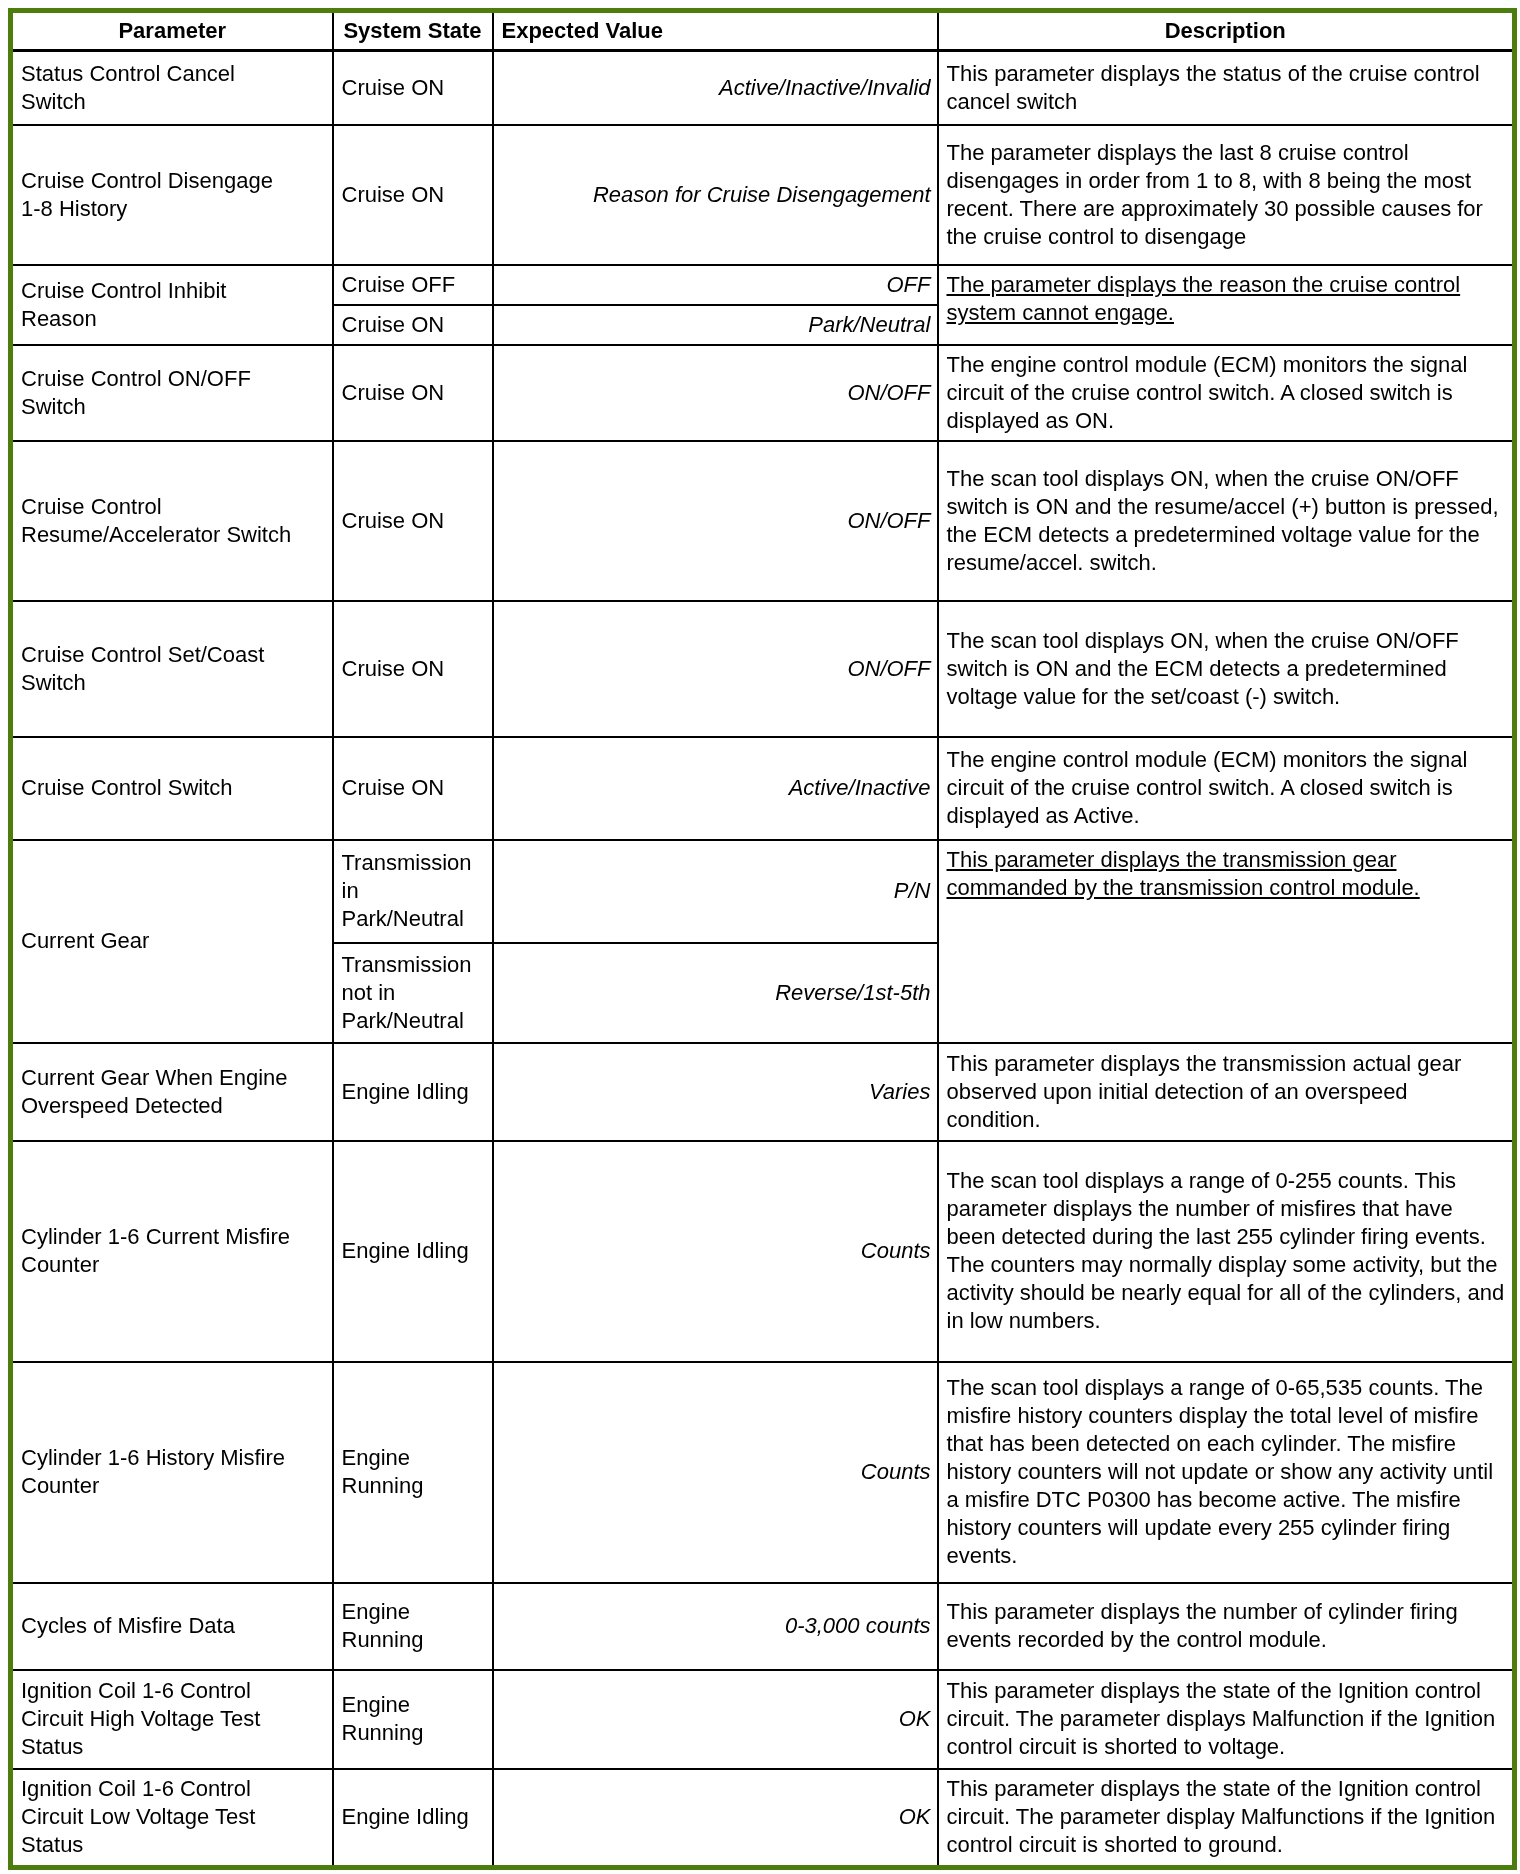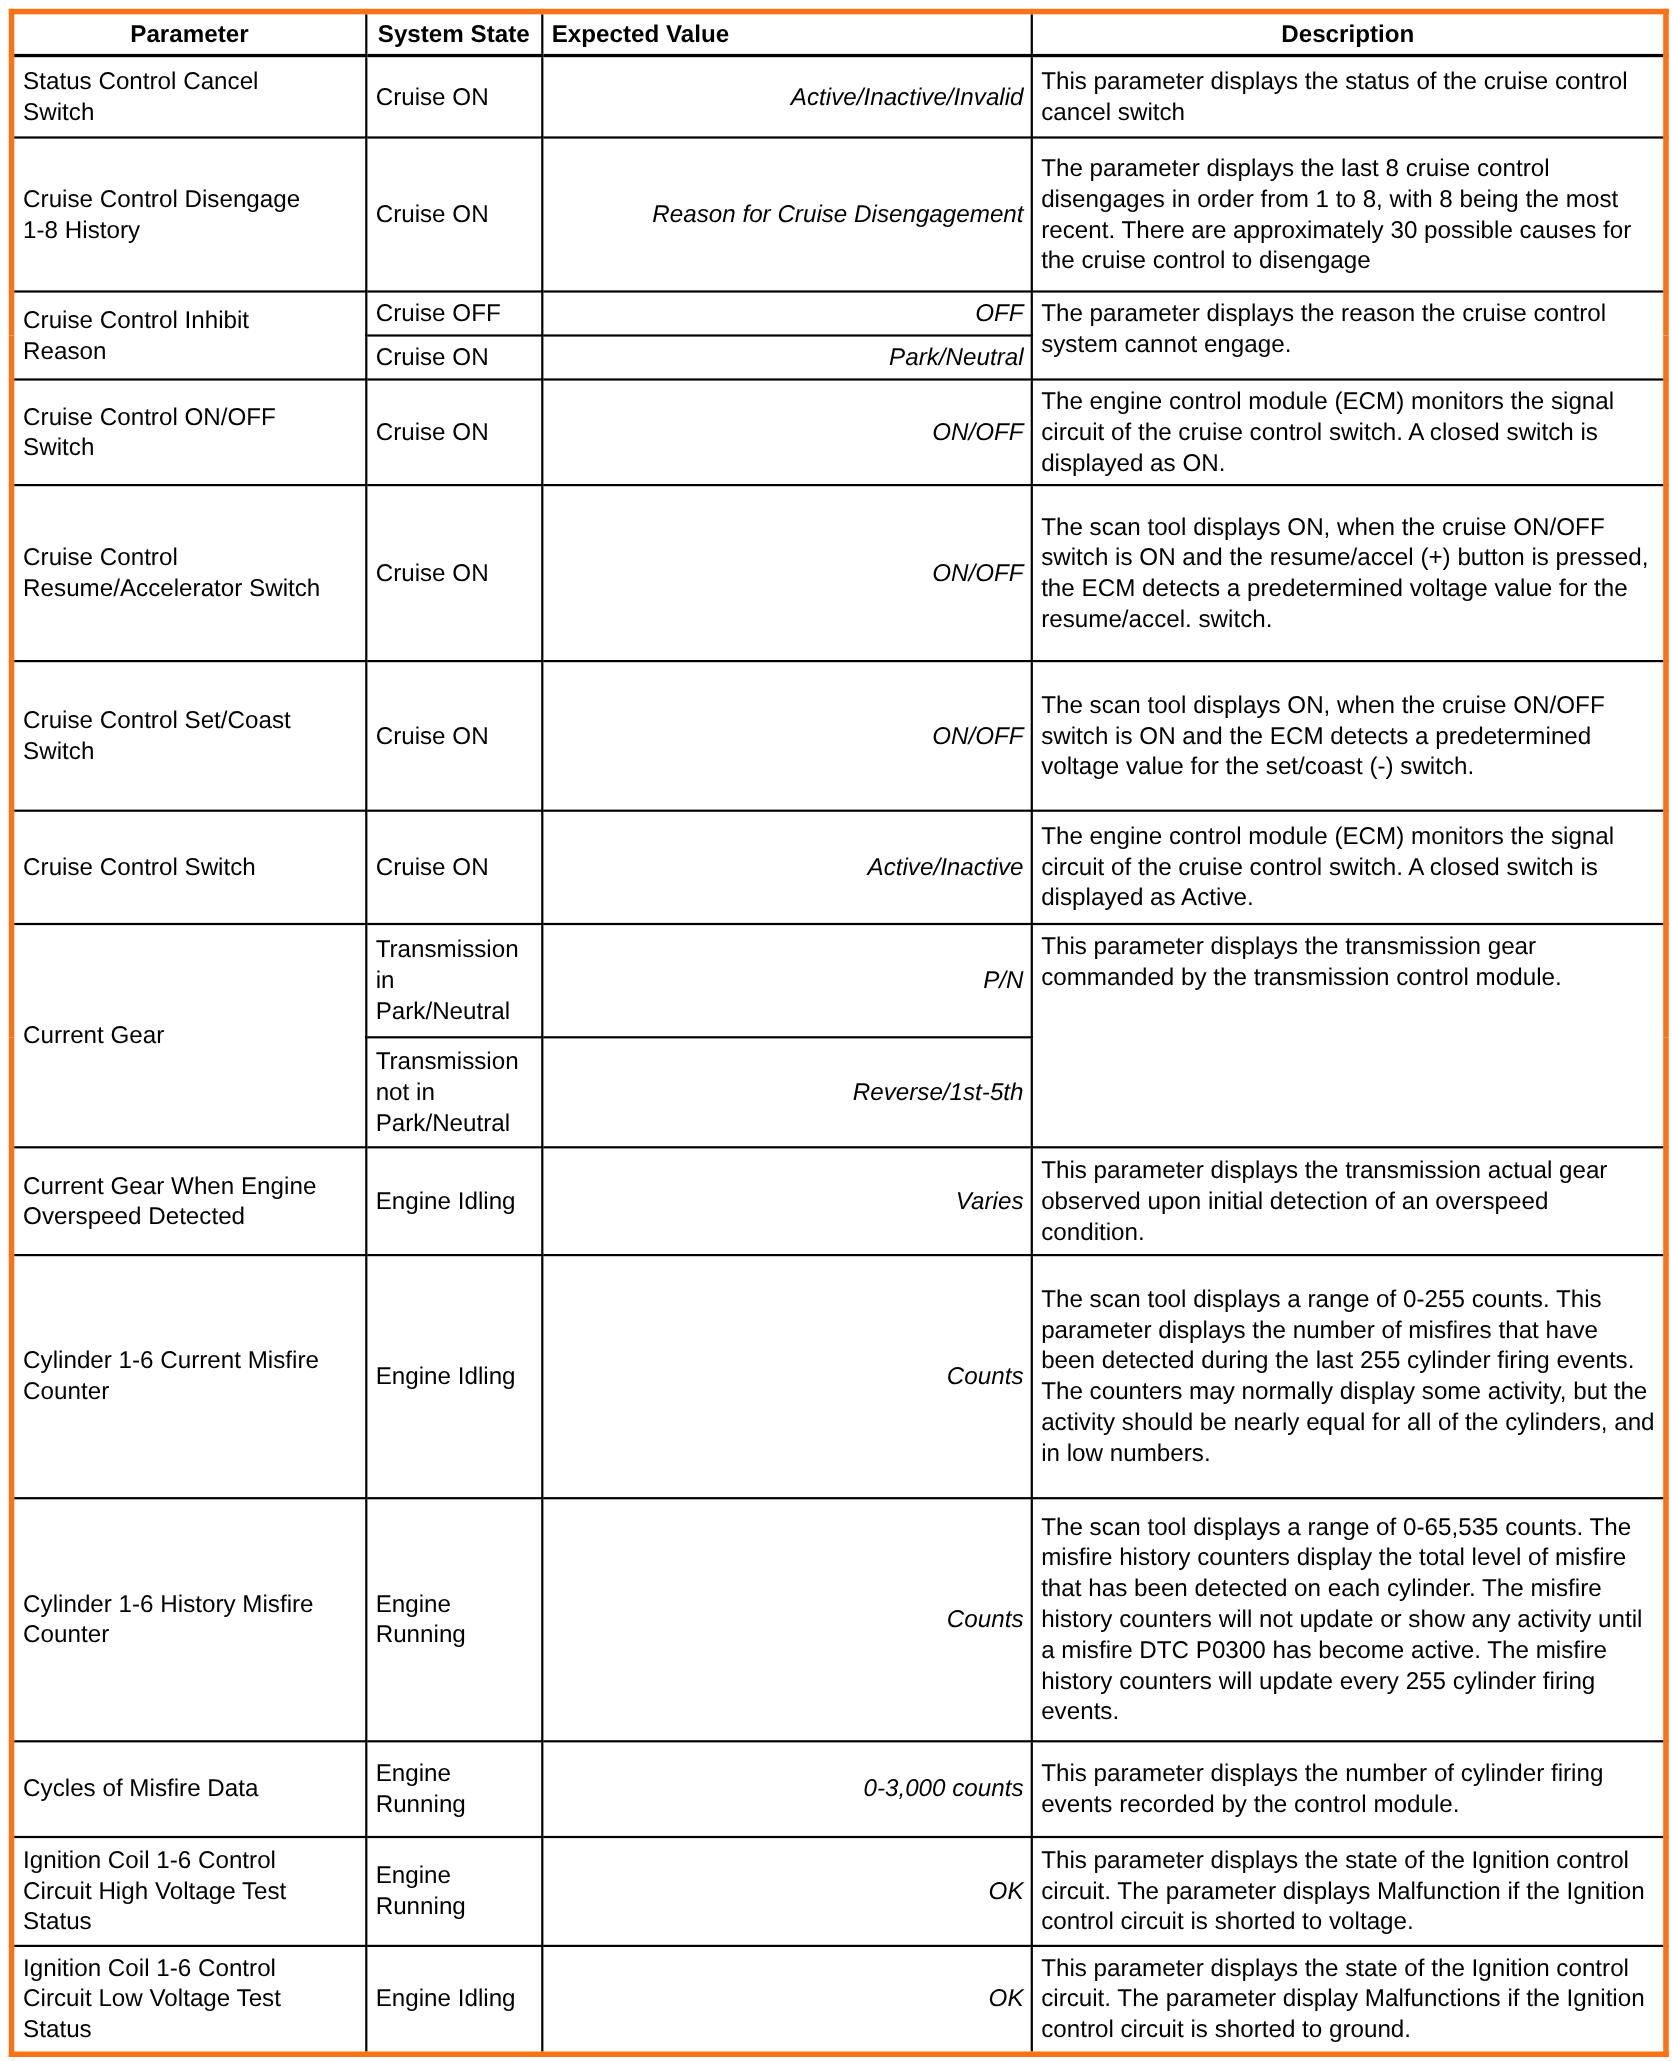--- a/index.html
+++ b/index.html
@@ -6,21 +6,21 @@
     margin: 0;
     background: #ffffff;
     color: #000000;
     font-family: "Liberation Sans", "DejaVu Sans", sans-serif;
   }
   body { padding: 8px; }
   table.param-table {
     border-collapse: collapse;
     table-layout: fixed;
     width: 1504px;
-    border: 5px solid #f97316;
+    border: 5px solid #4d7c0f;
     font-size: 22px;
     line-height: 28px;
   }
   col.c-param { width: 322px; }
   col.c-state { width: 160px; }
   col.c-value { width: 445px; }
   col.c-desc  { width: 577px; }
   th, td {
     border: 2px solid #000;
     padding: 3px 6px 3px 8px;
@@ -33,21 +33,21 @@
     border-bottom: 3px solid #000;
     padding: 4px 6px;
   }
   th.left { text-align: left; padding-left: 8px; margin-left: 36px; }
   td.param, td.state {
     white-space: pre-line;
     text-align: left;
   }
   td.value { text-align: right; font-style: italic; }
   td.desc  { text-align: left; padding-right: 6px; }
-  td.vtop  { vertical-align: top; padding-top: 5px; }
+  td.vtop  { vertical-align: top; padding-top: 5px; text-decoration: underline; }
 </style>
 </head>
 <body>
 
 <table class="param-table">
   <colgroup>
     <col class="c-param">
       <col class="c-state">
       <col class="c-value">
       <col class="c-desc">

